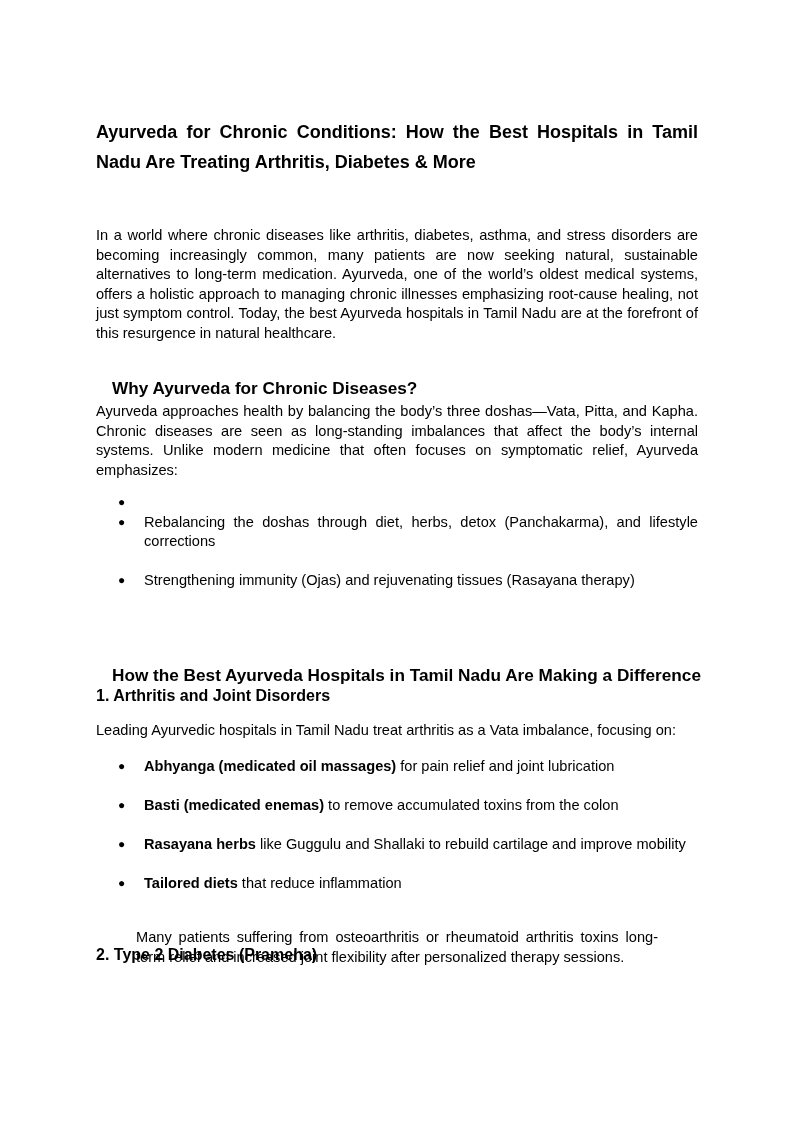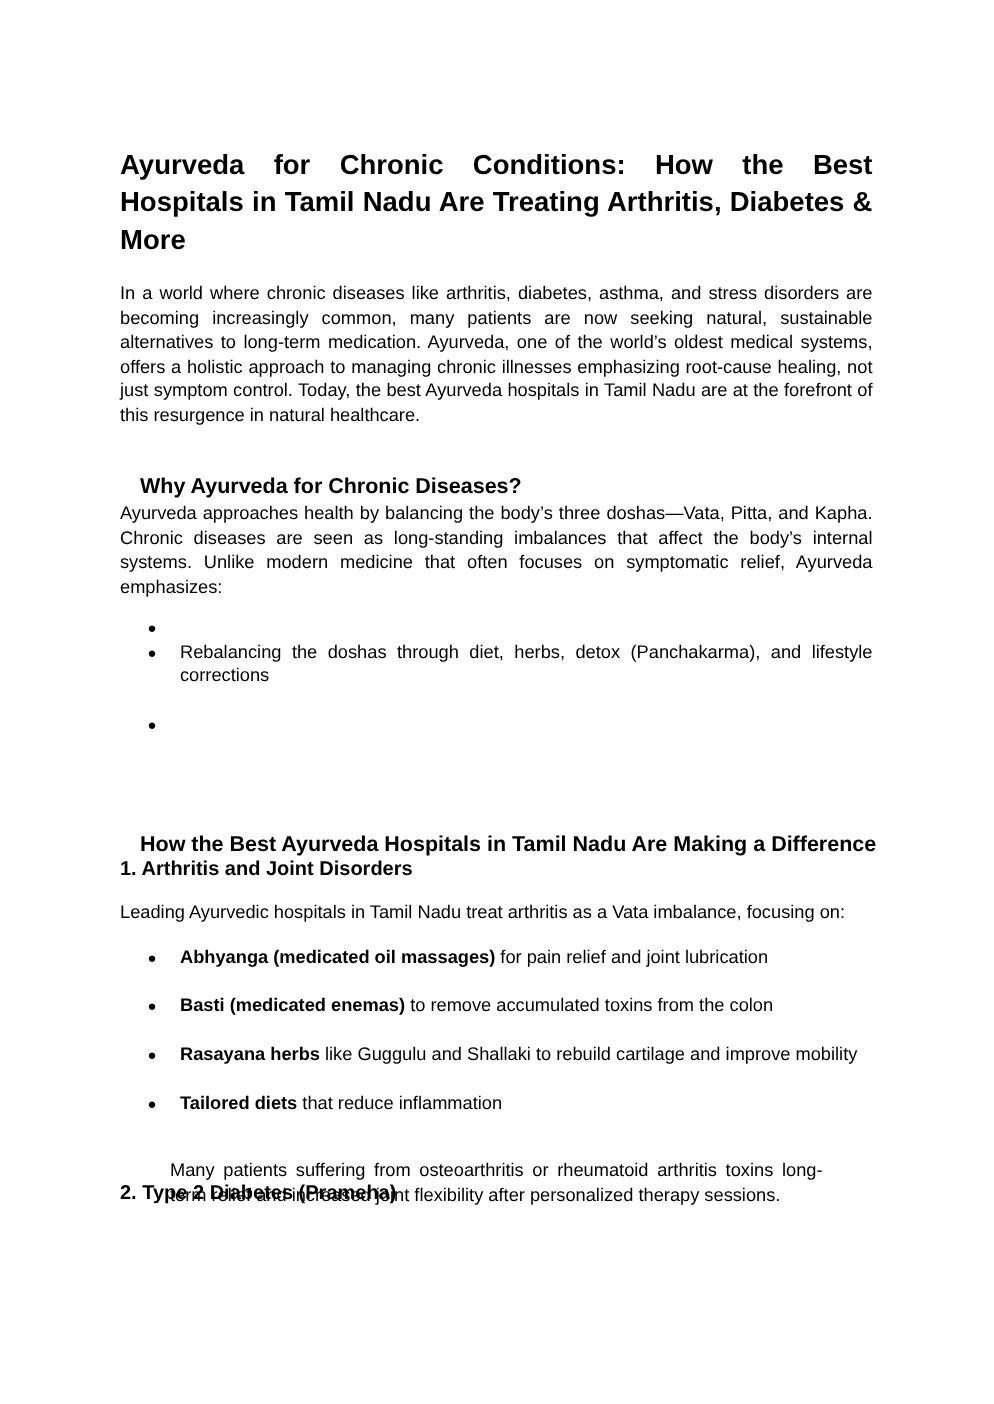--- a/index.html
+++ b/index.html
@@ -1,20 +1,20 @@
 <!DOCTYPE html>
 <html><head>
 <meta charset="utf-8">
 <style>
   html, body { margin: 0; padding: 0; background: #ffffff; }
   body { width: 795px; height: 1123px; position: relative; overflow: hidden;
          font-family: "Liberation Sans", sans-serif; color: #000; }
   .page { position: absolute; left: 96px; top: 0; width: 602px; }
   h1 { position: absolute; top: 117px; left: 0; width: 602px; margin: 0;
-       font-size: 22px; font-weight: bold; line-height: 30px; text-align: justify;
+       font-size: 18px; font-weight: bold; line-height: 30px; text-align: justify;
        text-align-last: left; }
   .para { font-size: 14.6px; line-height: 19.5px; text-align: justify; margin: 0; }
   .abs { position: absolute; left: 0; width: 602px; }
   h2 { margin: 16px; font-size: 17.2px; font-weight: bold; line-height: 22px; }
   h3 { margin: 0; font-size: 16px; font-weight: bold; line-height: 19px; }
   ul { list-style: none; margin: 0; padding: 0; }
   li { position: relative; padding-left: 48px; font-size: 14.6px; line-height: 19.5px;
        text-align: justify; }
   li .bullet { position: absolute; left: 22px; top: 0; font-size: 12px; }
   .quote { position: absolute; left: 40px; width: 522px; }
@@ -34,20 +34,21 @@
   <ul class="abs" style="top:493px;">
     <li style="margin-bottom:19.5px;">
       <span class="bullet">●</span>
     </li>
     <li style="margin-bottom:19.5px;">
       <span class="bullet">●</span>
       <span>Rebalancing the doshas through diet, herbs, detox (Panchakarma), and lifestyle corrections</span>
     </li>
     <li>
       <span class="bullet">●</span>
+      <span>Strengthening immunity (Ojas) and rejuvenating tissues (Rasayana therapy)</span>
     </li>
   </ul>
 
   <h2 class="abs" style="top:648px;">How the Best Ayurveda Hospitals in Tamil Nadu Are Making a Difference</h2>
 
   <h3 class="abs" style="top:686px;">1. Arthritis and Joint Disorders</h3>
 
   <p class="para abs" style="top:721px;">Leading Ayurvedic hospitals in Tamil Nadu treat arthritis as a Vata imbalance, focusing on:</p>
 
   <ul class="abs" style="top:757px;">

